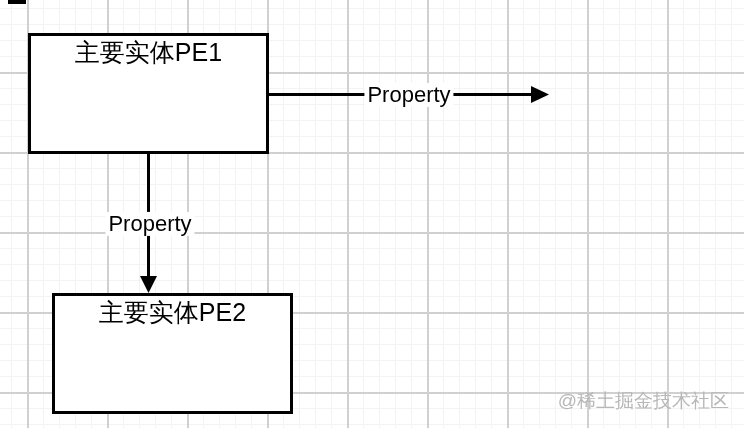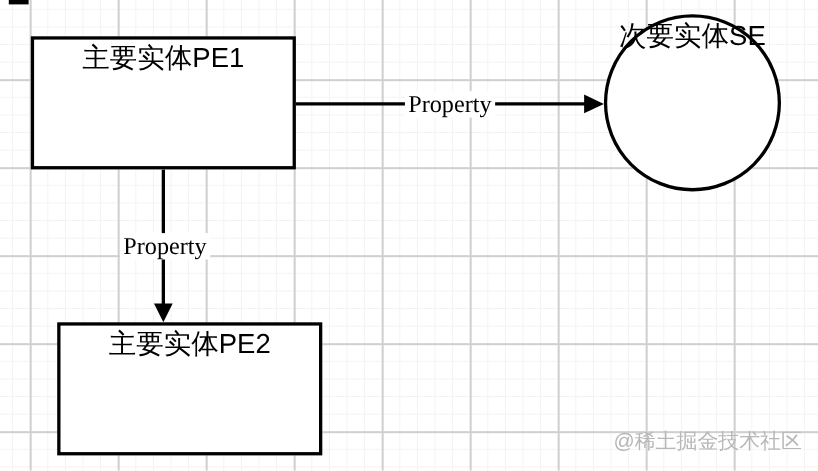--- a/index.html
+++ b/index.html
@@ -50,21 +50,20 @@
   }
   .edge-label {
     position: absolute;
     transform: translate(-50%, -50%);
     background: #ffffff;
     color: #000000;
     font-size: 22px;
     line-height: 1.1;
     padding: 0 3px;
     white-space: nowrap;
-    font-family: Liberation Serif, serif;
   }
   .edge-label-property { left: 409px; top: 95px; }
   .edge-label-relation { left: 150px; top: 224px; }
   .cropped-fragment {
     position: absolute;
     left: 8px; top: 0;
     width: 18px; height: 4px;
     background: #000000;
   }
   .watermark {
@@ -93,23 +92,20 @@
   </svg>
 
   <div class="node node-rect-pe1">
     <span>主要实体PE1</span>
   </div>
 
   <div class="node node-rect-pe2">
     <span>主要实体PE2</span>
   </div>
 
-  <div class="node node-circle-se">
-    <span>次要实体SE</span>
-  </div>
 
   <div class="edge-label edge-label-property">Property</div>
 
   <div class="edge-label edge-label-relation">Property</div>
 
   <div class="watermark">@稀土掘金技术社区</div>
 
 </div>
 
 </body></html>

